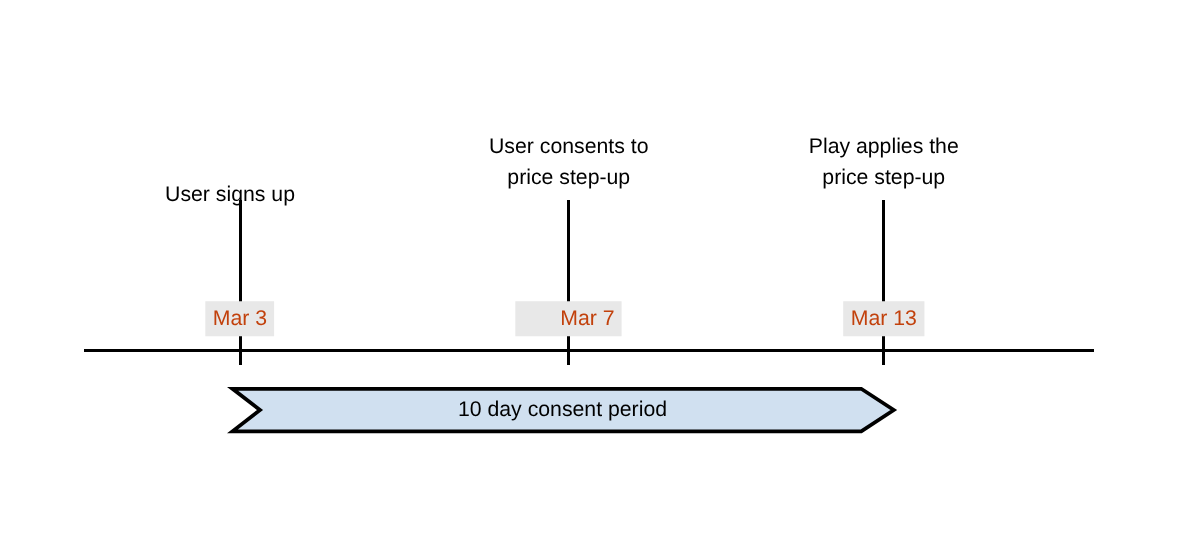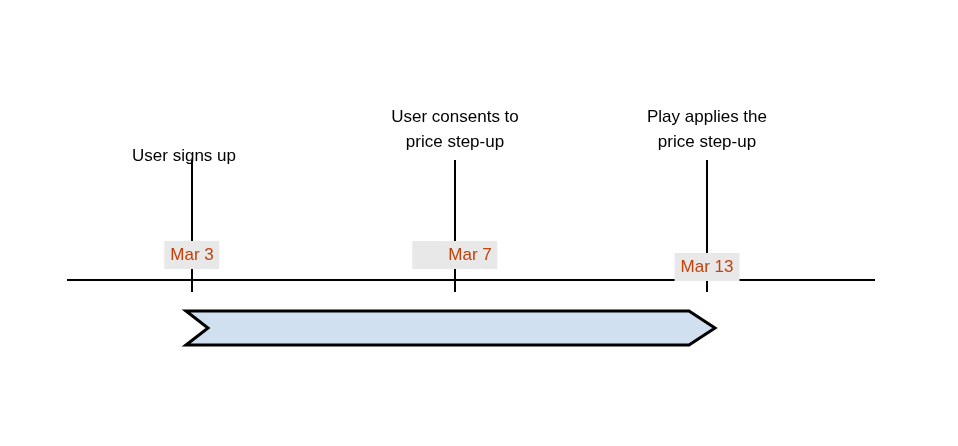--- a/index.html
+++ b/index.html
@@ -75,16 +75,17 @@
   <div class="event-label" style="left:184px; top:115px; width:260px;margin-top:28px;">User signs up</div>
 
   <div class="event-label" style="left:455px; top:104px; width:260px;">User consents to</div>
   <div class="event-label" style="left:455px; top:129px; width:260px;">price step-up</div>
 
   <div class="event-label" style="left:707px; top:104px; width:260px;">Play applies the</div>
   <div class="event-label" style="left:707px; top:129px; width:260px;">price step-up</div>
 
   <div class="date-chip" style="left:192px; top:255px;">Mar 3</div>
   <div class="date-chip" style="left:455px; top:255px;padding-left:36px;">Mar 7</div>
-  <div class="date-chip" style="left:707px; top:255px;margin-top:12px;">Mar 13</div>
+  <div class="date-chip" style="left:707px; top:255px;">Mar 13</div>
 
+  <div class="band-label" style="left:450px; top:328px;">10 day consent period</div>
 
 </div>
 
 </body></html>

